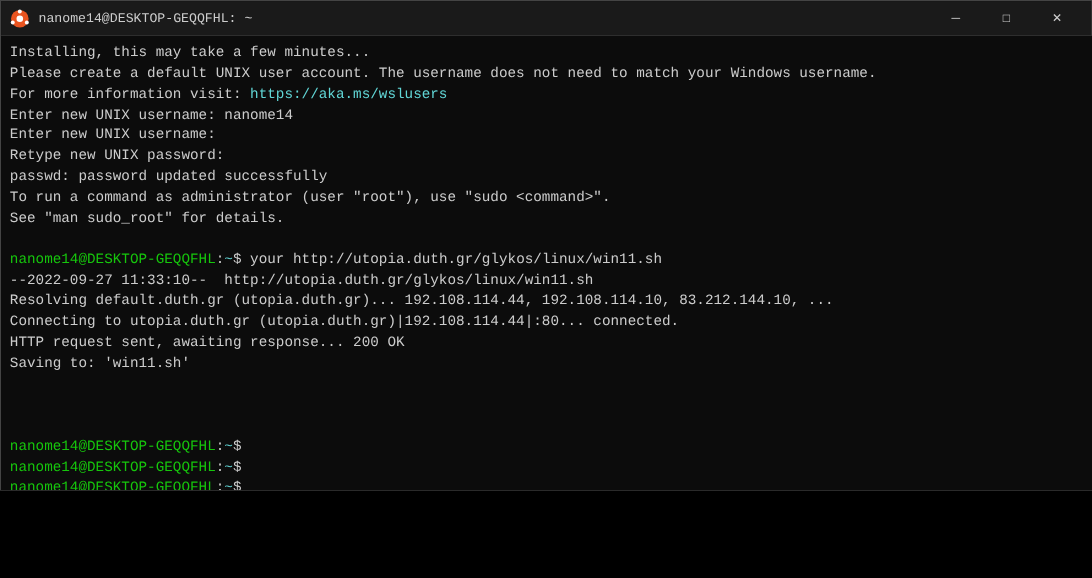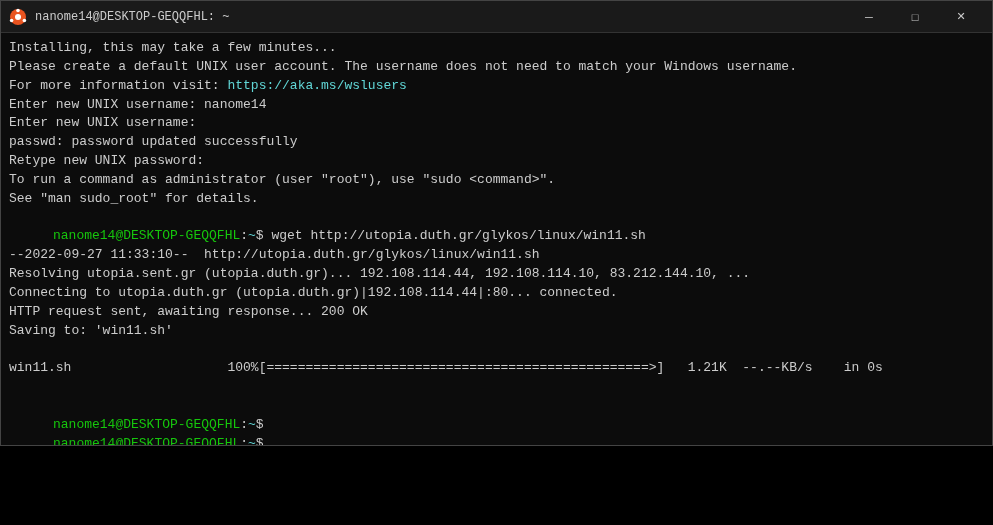--- a/index.html
+++ b/index.html
@@ -81,21 +81,21 @@
       background: #555;
     }
 
     .line {
       white-space: pre;
       display: block;
       line-height: 1.45;
     }
 
     .white { color: #cccccc; }
-    .green { color: #16c60c; margin-left: 44px; }
+    .green { color: #16c60c; }
     .cyan { color: #61d6d6; }
   </style>
 </head>
 <body>
 
 <div class="window">
   <div class="titlebar">
 
     <svg class="titlebar-icon" viewBox="0 0 18 18" xmlns="http://www.w3.org/2000/svg">
       <circle cx="9" cy="9" r="8" fill="#E95420"></circle>
@@ -111,33 +111,32 @@
       <button class="titlebar-btn close">✕</button>
     </div>
   </div>
 
   <div class="terminal-body">
     <span class="line white">Installing, this may take a few minutes...</span>
     <span class="line white">Please create a default UNIX user account. The username does not need to match your Windows username.</span>
     <span class="line white">For more information visit: <span class="cyan">https://aka.ms/wslusers</span></span>
     <span class="line white">Enter new UNIX username: nanome14</span>
     <span class="line white">Enter new UNIX username:</span>
+    <span class="line white">Retype new UNIX password:</span>
     <span class="line white">passwd: password updated successfully</span>
-    <span class="line white">Retype new UNIX password:</span>
     <span class="line white">To run a command as administrator (user "root"), use "sudo &lt;command&gt;".</span>
     <span class="line white">See "man sudo_root" for details.</span>
     <span class="line"> </span>
-    <span class="line"><span class="green">nanome14@DESKTOP-GEQQFHL</span><span class="white">:</span><span class="cyan">~</span><span class="white">$ wget http://utopia.duth.gr/glykos/linux/win11.sh</span></span>
+    <span class="line"><span class="green">nanome14@DESKTOP-GEQQFHL</span><span class="white">:</span><span class="cyan">~</span><span class="white">$ your http://utopia.duth.gr/glykos/linux/win11.sh</span></span>
     <span class="line white">--2022-09-27 11:33:10--  http://utopia.duth.gr/glykos/linux/win11.sh</span>
-    <span class="line white">Resolving utopia.sent.gr (utopia.duth.gr)... 192.108.114.44, 192.108.114.10, 83.212.144.10, ...</span>
+    <span class="line white">Resolving default.duth.gr (utopia.duth.gr)... 192.108.114.44, 192.108.114.10, 83.212.144.10, ...</span>
     <span class="line white">Connecting to utopia.duth.gr (utopia.duth.gr)|192.108.114.44|:80... connected.</span>
     <span class="line white">HTTP request sent, awaiting response... 200 OK</span>
     <span class="line white">Saving to: 'win11.sh'</span>
     <span class="line"> </span>
-    <span class="line white">win11.sh                    100%[=================================================&gt;]   1.21K  --.--KB/s    in 0s</span>
     <span class="line"> </span>
     <span class="line"> </span>
     <span class="line"><span class="green">nanome14@DESKTOP-GEQQFHL</span><span class="white">:</span><span class="cyan">~</span><span class="white">$</span></span>
     <span class="line"><span class="green">nanome14@DESKTOP-GEQQFHL</span><span class="white">:</span><span class="cyan">~</span><span class="white">$</span></span>
     <span class="line"><span class="green">nanome14@DESKTOP-GEQQFHL</span><span class="white">:</span><span class="cyan">~</span><span class="white">$</span></span>
 
   </div>
 </div>
 
 </body></html>

